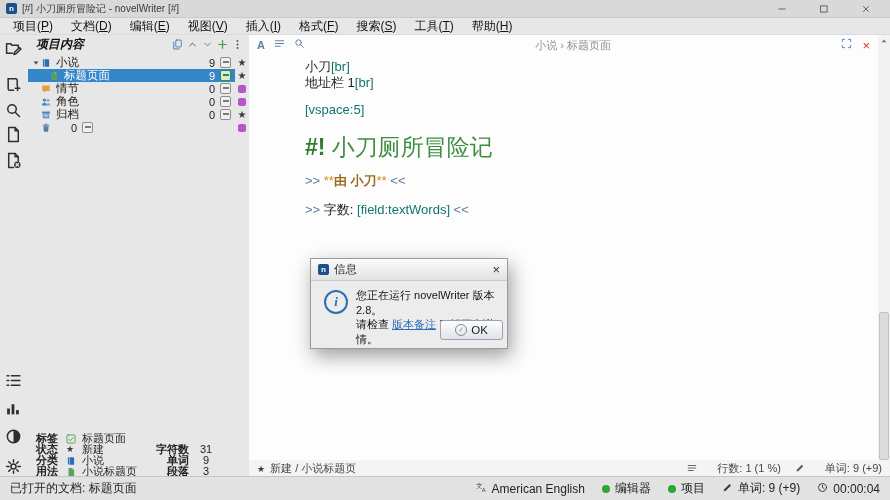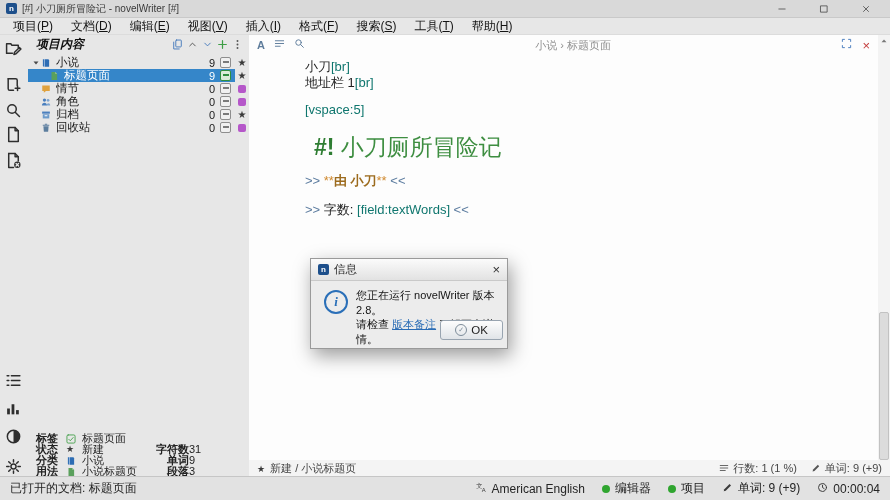--- a/index.html
+++ b/index.html
@@ -51,50 +51,50 @@
   .flag-square{width:8px;height:8px;background:#b557c9;border-radius:2px;}
   
   .details{position:absolute;left:28px;top:430px;width:221px;height:47px;font-size:11px;}
   .d-row{position:absolute;left:8px;display:flex;align-items:center;gap:4px;height:11px;line-height:11px;}
   .d-label{font-weight:bold;width:26px;color:#222;flex:none;}
   .d-icon{width:12px;display:flex;flex:none;align-items:center;}
   .d-icon svg{width:10px;height:10px;}
   .d-star{color:#3a3a3a;font-size:9px;}
   .d-stat{position:absolute;right:26px;width:130px;display:flex;height:11px;line-height:11px;}
   .d-stat-label{flex:1;text-align:right;font-weight:bold;color:#222;}
-  .d-stat-value{width:34px;text-align:left;color:#222;}
+  .d-stat-value{width:34px;text-align:center;color:#222;}
   
   .editor{position:absolute;left:249px;top:35px;right:0;bottom:23px;background:#fdfdfd;}
   .ed-header{position:absolute;top:0;left:0;right:12px;height:20px;display:flex;align-items:center;
              padding:0 8px;color:#5f7d9c;}
   .ed-h-icons{display:flex;gap:9px;align-items:center;}
   .ed-h-icons svg{width:11px;height:11px;}
   .ed-fontA{font-size:11px;font-weight:bold;color:#5f7d9c;}
   .ed-breadcrumb{flex:1;text-align:center;color:#8f8f8f;font-size:11px;}
   .ed-h-right{display:flex;gap:10px;align-items:center;}
   .ed-h-right svg{width:11px;height:11px;}
   .ed-close{color:#c43c3c;font-size:13px;line-height:11px;}
   .doc{position:absolute;left:56px;top:24px;right:40px;font-size:13px;line-height:16px;color:#1f1f1f;}
   .doc-line{min-height:16px;white-space:pre-wrap;}
   .doc-line.gap{margin-top:11px;}
   .doc-line.gap2{margin-top:13px;}
-  .doc-line.title{margin:14px 9px 10px;font-size:23px;line-height:30px;}
+  .doc-line.title{margin:14px 0 10px;font-size:23px;line-height:30px;}
   .seg-plain{color:#1f1f1f;}
   .seg-tag{color:#0f766e;}
   .seg-align{color:#5d7da0;}
   .seg-mark{color:#d08a30;}
   .seg-boldtext{color:#9c6b1e;font-weight:bold;}
   .seg-head{color:#3e8e41;}
   .seg-headmark{color:#2e7d32;font-weight:bold;}
   .ed-footer{position:absolute;left:0;right:0;bottom:0;height:17px;background:#f4f4f4;
              display:flex;align-items:center;padding:0 8px;font-size:11px;color:#474747;}
   .ed-f-left{flex:1;display:flex;gap:5px;align-items:center;min-width:0;}
   .ed-f-left .flag-star{font-size:9px;}
   .ed-f-right{display:flex;gap:14px;align-items:center;}
-  .ed-f-item{display:flex;gap:4px;align-items:center;color:#474747;}
+  .ed-f-item{display:flex;gap:20px;align-items:center;color:#474747;}
   .ed-f-item svg{width:10px;height:10px;color:#555;}
   
   .scrollbar{position:absolute;right:0;top:0;width:12px;bottom:17px;background:#f3f3f3;}
   .sb-up{height:12px;display:flex;align-items:center;justify-content:center;}
   .sb-up svg{width:8px;height:8px;}
   .sb-thumb{position:absolute;left:1px;right:1px;top:277px;height:146px;background:#dcdcdc;
             border:1px solid #c2c2c2;border-radius:2px;}
   
   .dialog{position:absolute;left:310px;top:258px;width:196px;height:89px;background:#ececec;
           border:1px solid #9a9a9a;box-shadow:3px 7px 18px rgba(0,0,0,.38);}
@@ -334,21 +334,20 @@
         <div class="tree-row">
           <div class="tree-main">
             <span class="twisty"></span>
             <span class="tree-icon">
               <svg viewBox="0 0 16 16" width="13" height="13" fill="none" stroke="currentColor" stroke-width="1.4" stroke-linecap="round" stroke-linejoin="round">
                 <path d="M3.8 5h8.4l-.8 9H4.6z" fill="#5c7e9e" stroke="none"></path>
                 <rect x="2.8" y="2.8" width="10.4" height="1.6" fill="#5c7e9e" stroke="none"></rect>
                 <rect x="6.1" y="1.2" width="3.8" height="1.6" fill="#5c7e9e" stroke="none"></rect>
               </svg>
             </span>
-            <span class="tree-label">回收站</span>
             <span class="tree-count">0</span>
             <span class="active-box"></span>
           </div>
           <span class="tree-flag">
             <span class="flag-square"></span>
           </span>
         </div>
       </div>
   </div>
 

